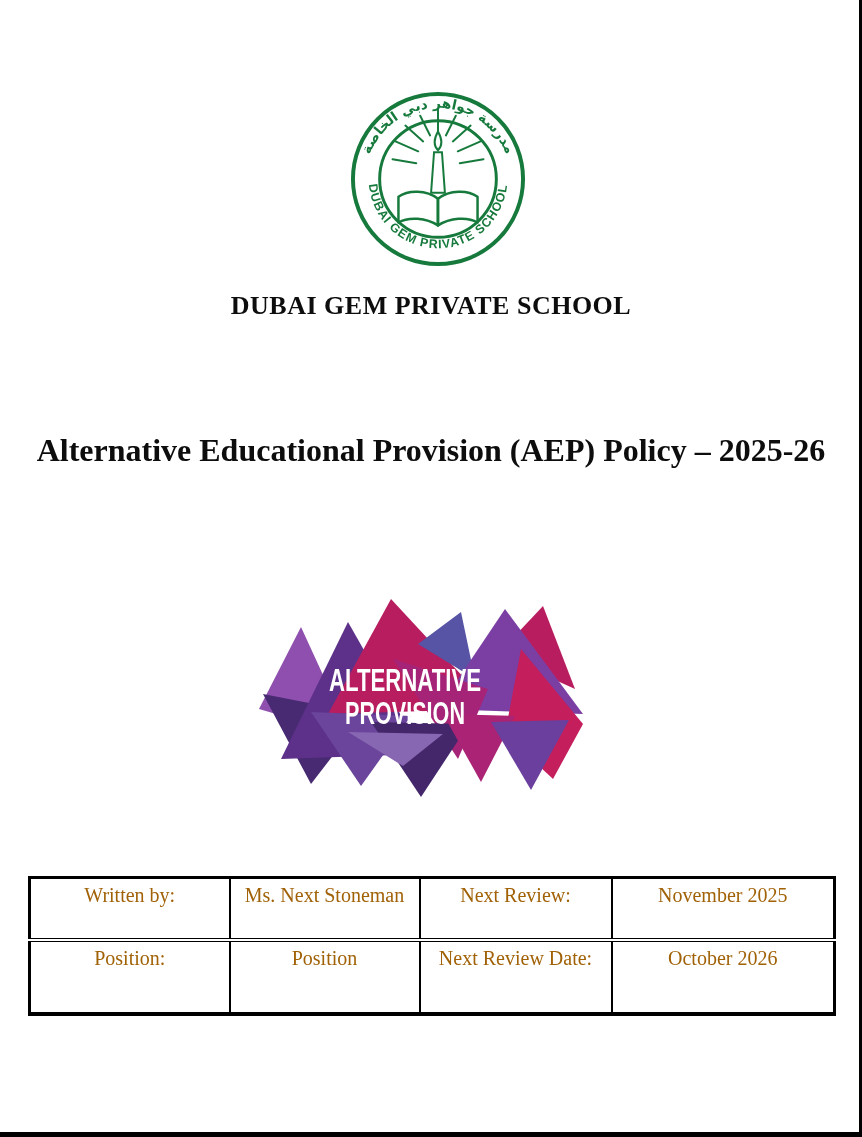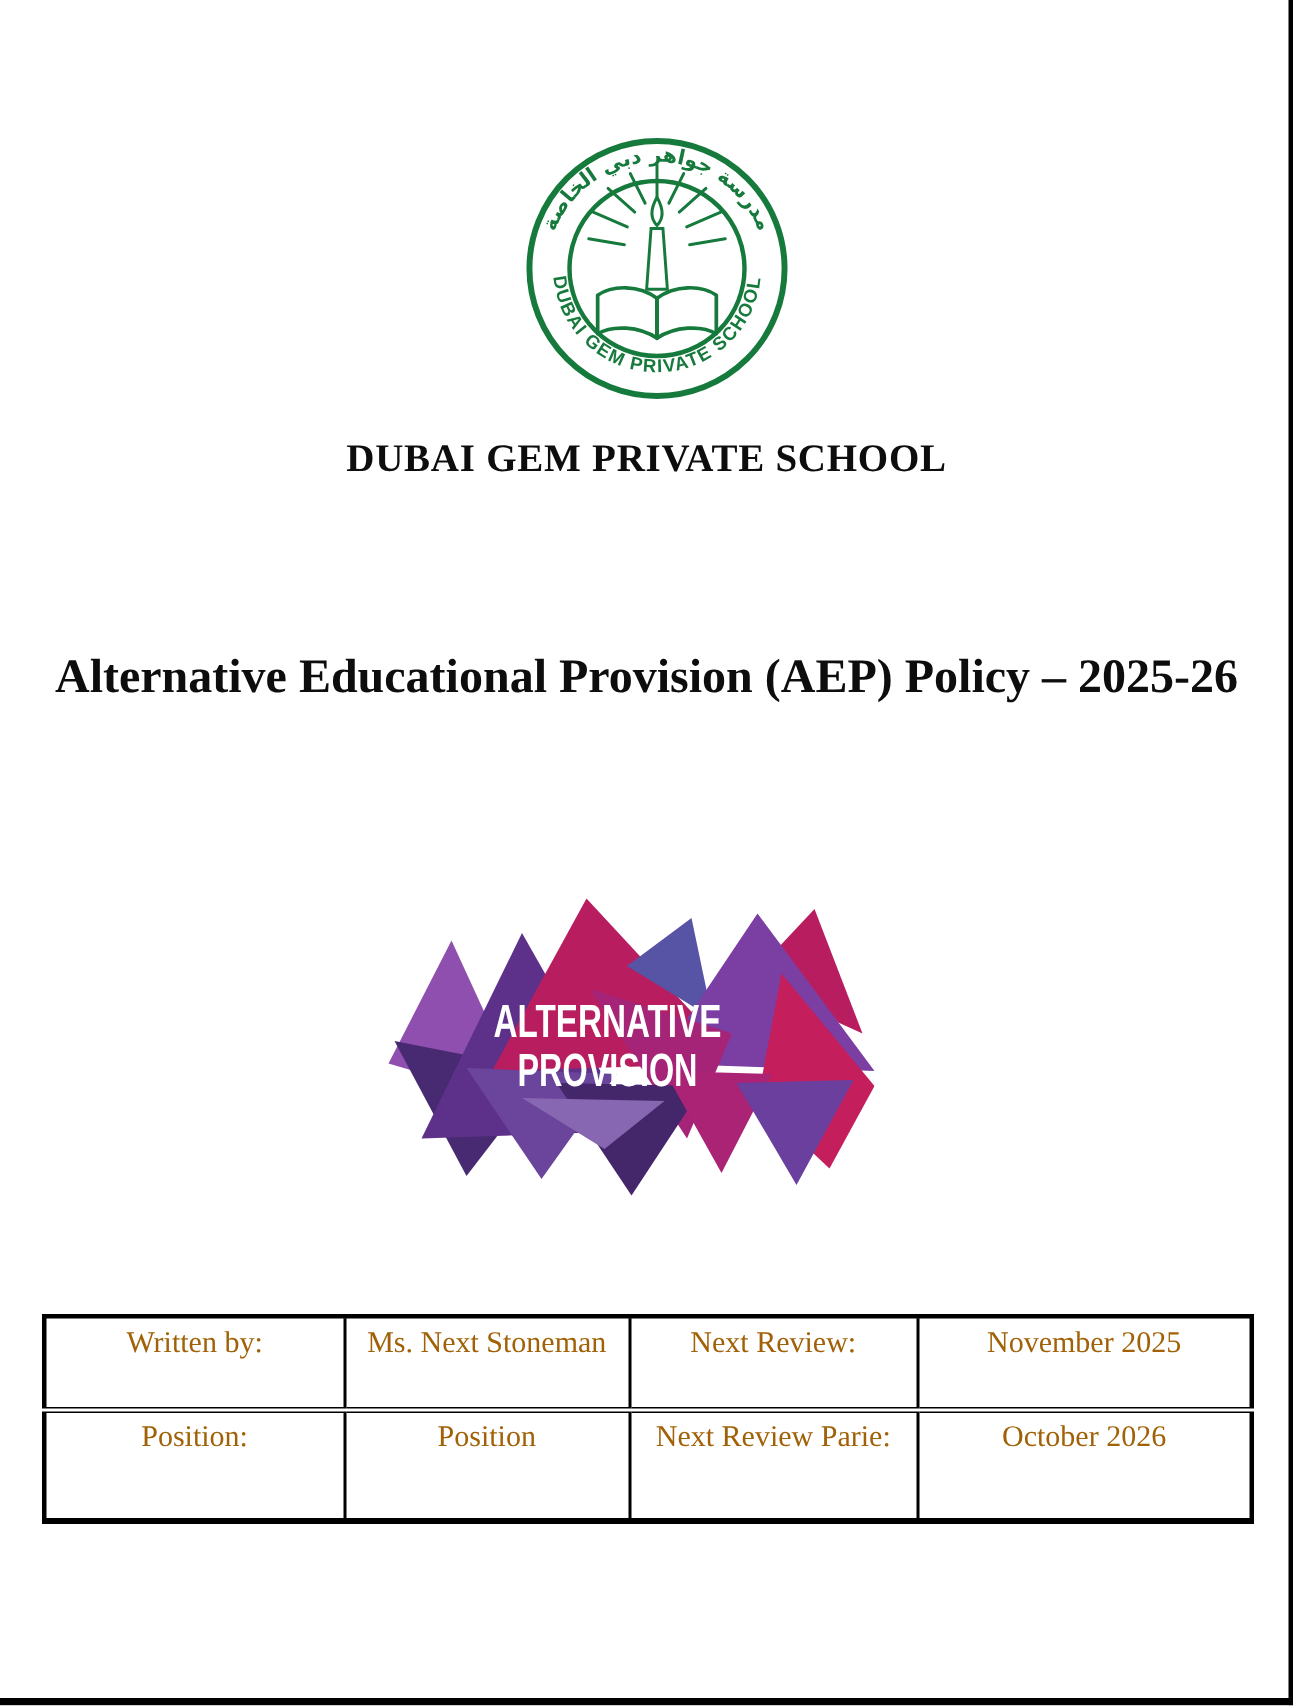--- a/index.html
+++ b/index.html
@@ -128,21 +128,21 @@
     <tbody>
       <tr class="row-1">
         <td>Written by:</td>
         <td>Ms. Next Stoneman</td>
         <td>Next Review:</td>
         <td>November 2025</td>
       </tr>
       <tr class="row-2">
         <td>Position:</td>
         <td>Position</td>
-        <td>Next Review Parie:</td>
+        <td>Next Review Date:</td>
         <td>October 2026</td>
       </tr>
     </tbody>
   </table>
 
   <div class="edge-right"></div>
   <div class="edge-bottom"></div>
 </div>
 
 </body></html>

